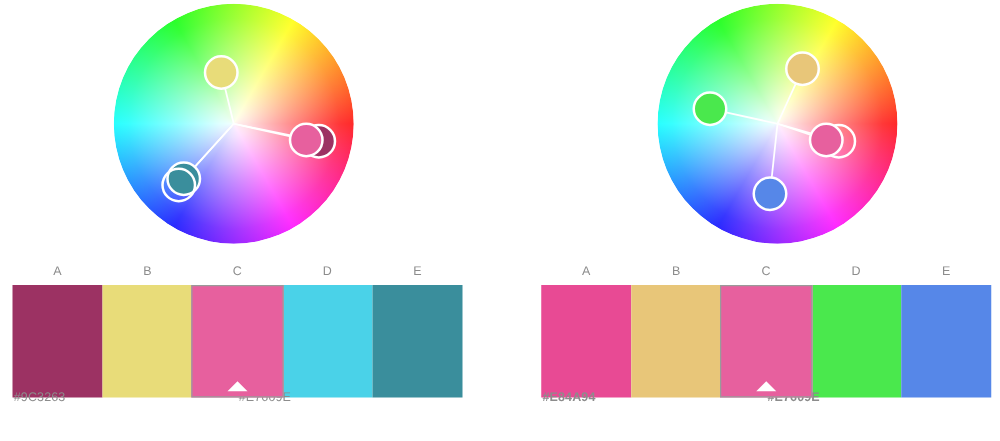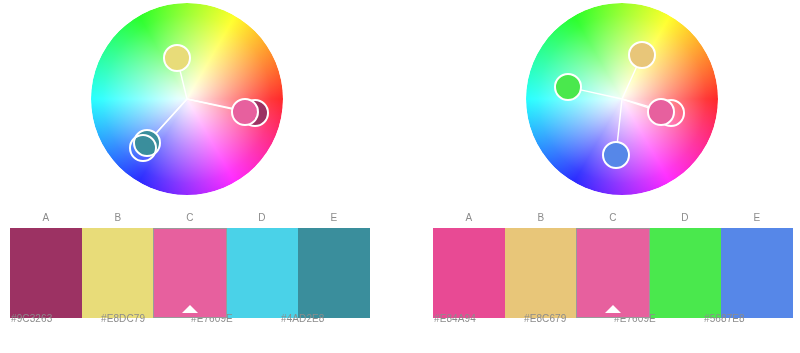--- a/index.html
+++ b/index.html
@@ -129,21 +129,21 @@
     border-bottom: 8px solid #ffffff;
   }
 
   .hexrow {
     position: absolute;
     top: 311px;
     height: 16px;
     display: flex;
   }
   #panel-left .hexrow  { left: 10px; width: 360px; }
-  #panel-right .hexrow { left: 13px; width: 360px; }
+  #panel-right .hexrow { left: 13px; width: 360px; font-weight: bold; }
 
   .hex {
     flex: 1 1 0;
     font-size: 10px;
     color: #8c8c8c;
     line-height: 16px;
     padding-left: 1px;
     letter-spacing: 0.1px;
   }
 </style>
@@ -184,23 +184,21 @@
       <div class="swatch" style="background: rgb(232, 220, 121);"></div>
       <div class="swatch selected" style="background: rgb(231, 96, 158);">
         <div class="caret"></div>
       </div>
       <div class="swatch" style="background: rgb(74, 210, 232);"></div>
       <div class="swatch" style="background: rgb(58, 142, 156);"></div>
     </div>
 
   <div class="hexrow">
     <div class="hex">#9C3263</div>
-    <div class="hex">#E8DC79</div>
     <div class="hex">#E7609E</div>
-    <div class="hex">#4AD2E8</div>
   </div>
 </div>
 
 <div class="panel" id="panel-right">
 
   <div class="wheel-area">
     <div class="wheel">
       <div class="wheel-hue"></div>
       <div class="wheel-sat"></div>
     </div>
@@ -231,17 +229,15 @@
       <div class="swatch" style="background: rgb(232, 198, 121);"></div>
       <div class="swatch selected" style="background: rgb(231, 96, 158);">
         <div class="caret"></div>
       </div>
       <div class="swatch" style="background: rgb(74, 232, 77);"></div>
       <div class="swatch" style="background: rgb(86, 135, 232);"></div>
     </div>
 
   <div class="hexrow">
     <div class="hex">#E84A94</div>
-    <div class="hex">#E8C679</div>
     <div class="hex">#E7609E</div>
-    <div class="hex">#5687E8</div>
   </div>
 </div>
 
 </body></html>

